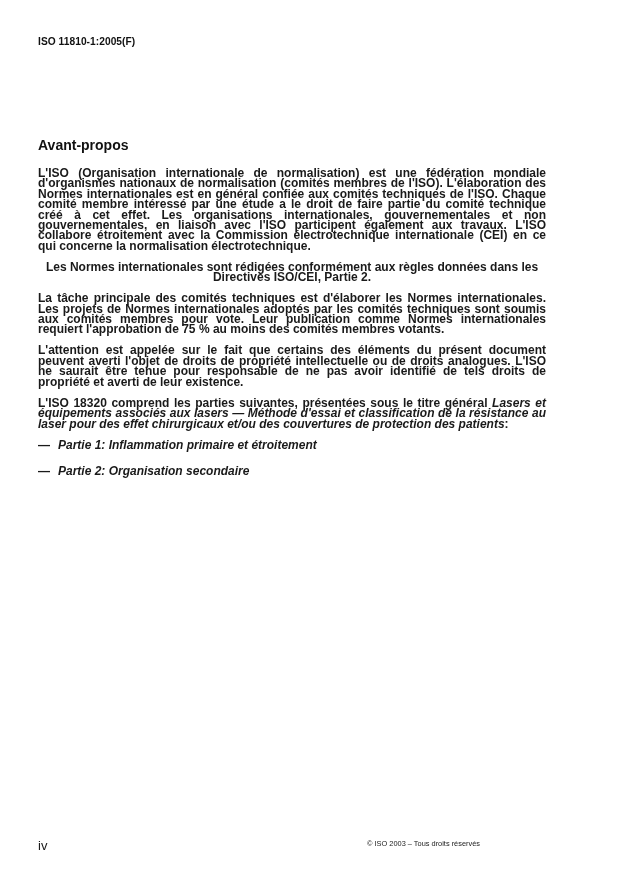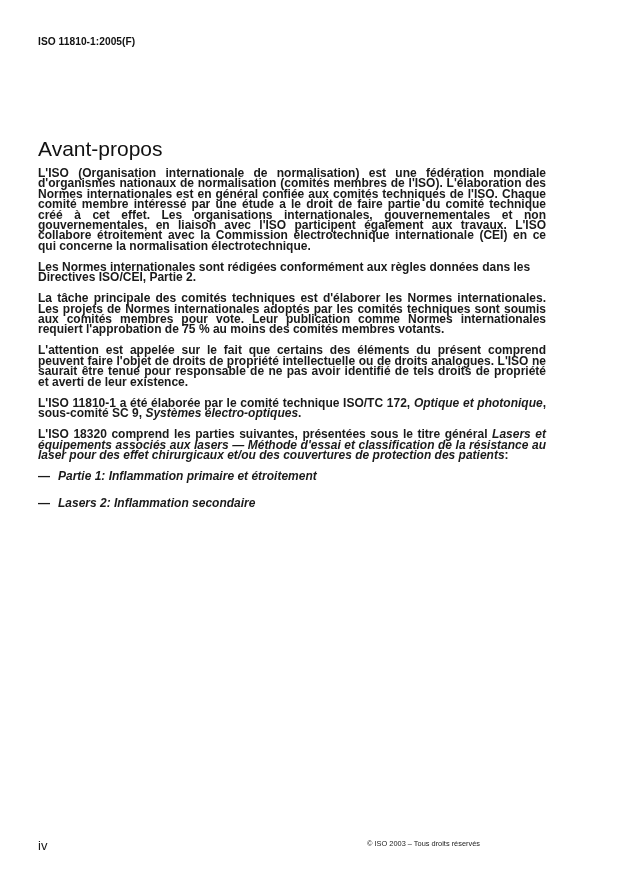--- a/index.html
+++ b/index.html
@@ -28,39 +28,39 @@
       top: 36px;
       font-size: 10.2px;
       font-weight: bold;
       color: #111;
       letter-spacing: 0.05px;
     }
     .heading {
       position: absolute;
       left: 38px;
       top: 137px;
-      font-size: 21px;
-      font-weight: normal;
+      font-size: 14px;
+      font-weight: bold;
       color: #111;
     }
     .body {
       position: absolute;
       left: 38px;
       top: 168px;
       width: 508px;
       font-size: 12px;
       line-height: 10.4px;
       color: #1a1a1a;
       font-weight: bold;
     }
     .para {
       margin: 0 0 10.6px 0;
       text-align: justify;
     }
-    .para.last-left { text-align: left; }
+    .para.last-left { text-align: center; }
     .para i, .list-item i { font-style: italic; }
     .list-item {
       display: flex;
       margin: 0 0 16.5px 0;
       font-style: italic;
     }
     .list-item .dash {
       width: 20px;
       font-style: normal;
       flex: 0 0 20px;
@@ -90,35 +90,34 @@
   <div class="heading">Avant-propos</div>
 
   <div class="body">
 
     <p class="para">L'ISO (Organisation internationale de normalisation) est une fédération mondiale d'organismes nationaux de normalisation (comités membres de l'ISO). L'élaboration des Normes internationales est en général confiée aux comités techniques de l'ISO. Chaque comité membre intéressé par une étude a le droit de faire partie du comité technique créé à cet effet. Les organisations internationales, gouvernementales et non gouvernementales, en liaison avec l'ISO participent également aux travaux. L'ISO collabore étroitement avec la Commission électrotechnique internationale (CEI) en ce qui concerne la normalisation électrotechnique.</p>
 
     <p class="para last-left">Les Normes internationales sont rédigées conformément aux règles données dans les Directives ISO/CEI, Partie 2.</p>
 
     <p class="para">La tâche principale des comités techniques est d'élaborer les Normes internationales. Les projets de Normes internationales adoptés par les comités techniques sont soumis aux comités membres pour vote. Leur publication comme Normes internationales requiert l'approbation de 75 % au moins des comités membres votants.</p>
 
-    <p class="para">L'attention est appelée sur le fait que certains des éléments du présent comprend peuvent faire l'objet de droits de propriété intellectuelle ou de droits analogues. L'ISO ne saurait être tenue pour responsable de ne pas avoir identifié de tels droits de propriété et averti de leur existence.</p>
+    <p class="para">L'attention est appelée sur le fait que certains des éléments du présent document peuvent averti l'objet de droits de propriété intellectuelle ou de droits analogues. L'ISO ne saurait être tenue pour responsable de ne pas avoir identifié de tels droits de propriété et averti de leur existence.</p>
 
-    <p class="para"><span>L'ISO 11810-1 a été élaborée par le comité technique ISO/TC 172, </span><i>Optique et photonique</i><span>, sous-comité SC 9, </span><i>Systèmes électro-optiques</i><span>.</span></p>
 
 
     <p class="para"><span>L'ISO 18320 comprend les parties suivantes, présentées sous le titre général </span><i>Lasers et équipements associés aux lasers — Méthode d'essai et classification de la résistance au laser pour des effet chirurgicaux et/ou des couvertures de protection des patients</i><span>:</span></p>
 
     <div class="list-item">
       <span class="dash">—</span>
       <span>Partie 1: Inflammation primaire et étroitement</span>
     </div>
 
     <div class="list-item">
       <span class="dash">—</span>
-      <span>Lasers 2: Inflammation secondaire</span>
+      <span>Partie 2: Organisation secondaire</span>
     </div>
 
   </div>
 
   <div class="footer-page">iv</div>
   <div class="footer-copy">© ISO 2003 – Tous droits réservés</div>
 
 </div>
 
 </body></html>

